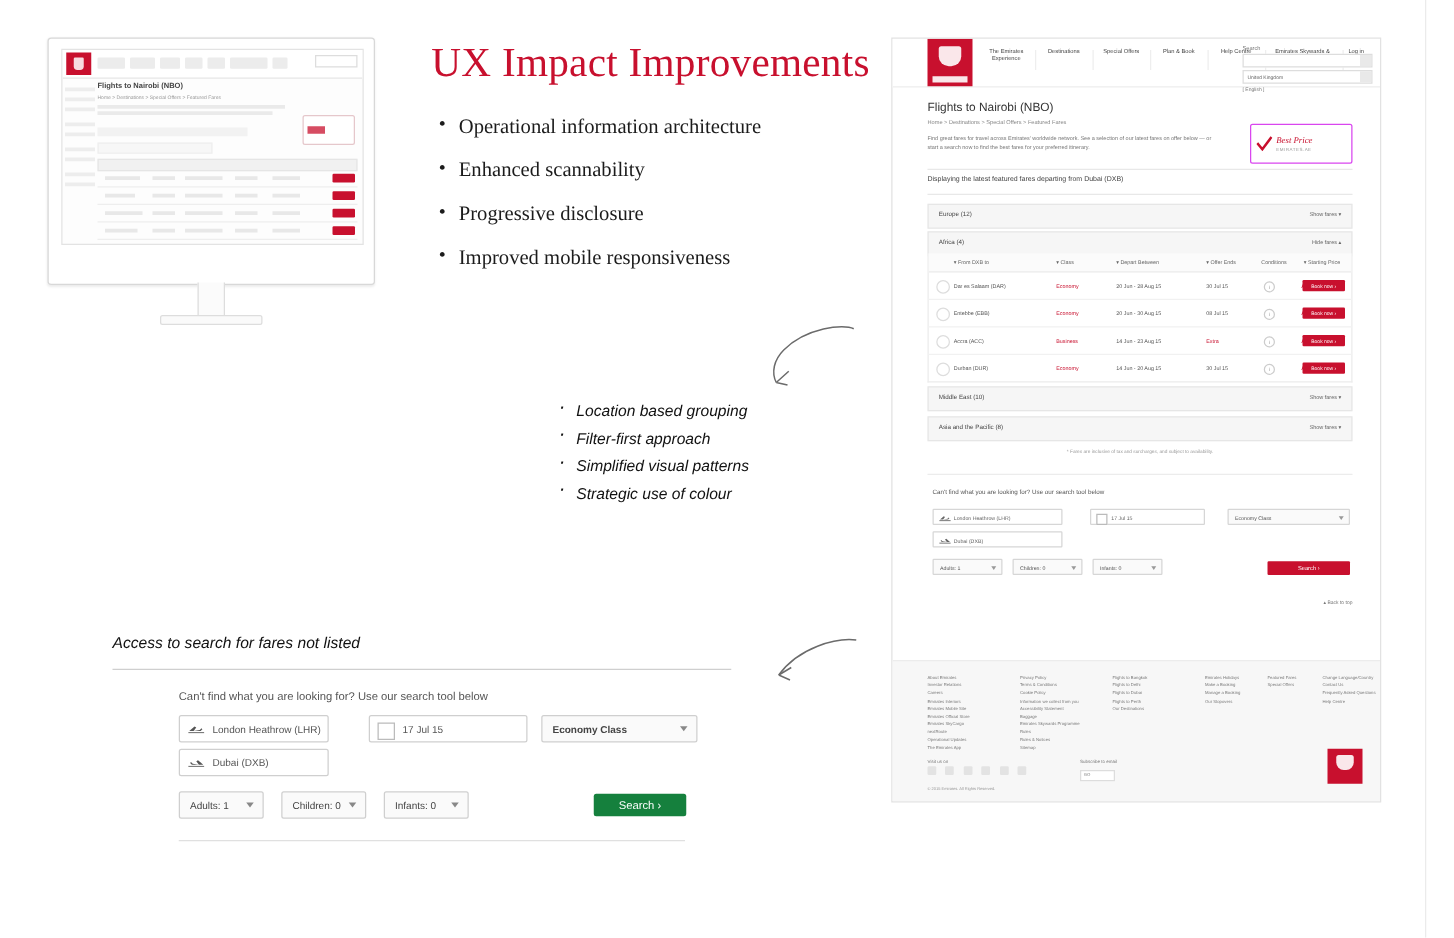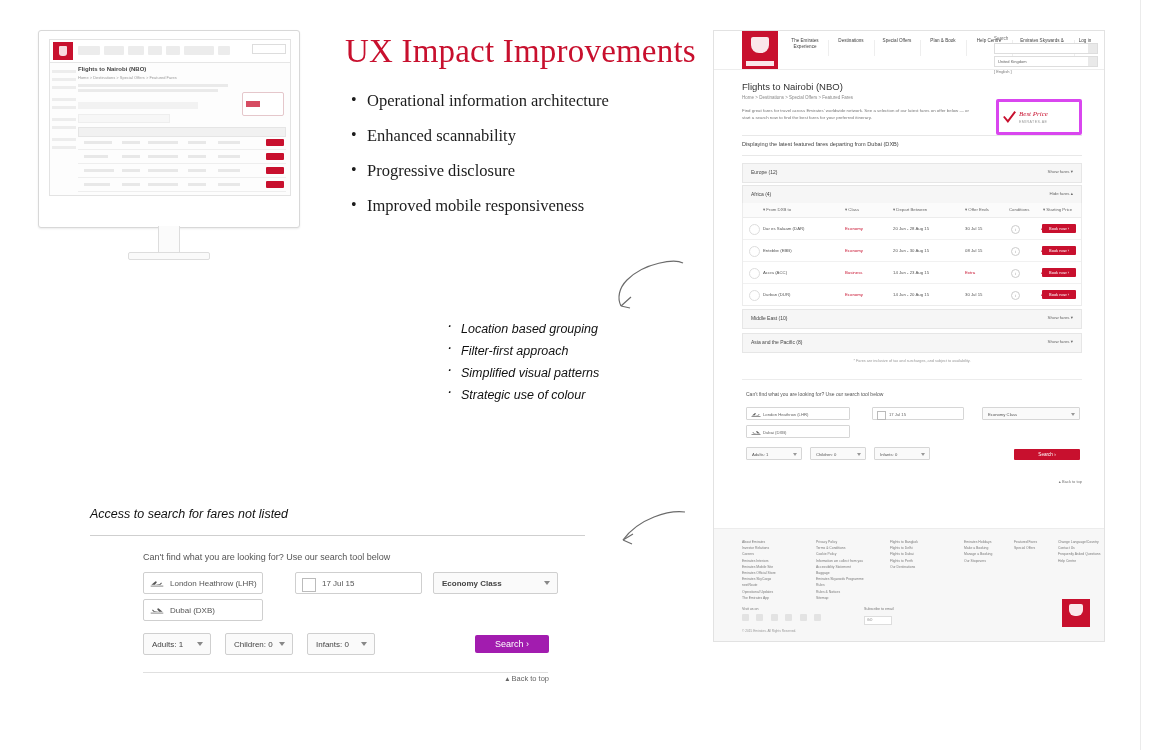--- a/index.html
+++ b/index.html
@@ -55,21 +55,21 @@
 
   
   .search-panel{left:143px;top:552px;width:440px;}
   .sp-title{font-size:9px;color:#555;margin-bottom:10px;}
   .sp-row{position:relative;height:22px;margin-bottom:5px;}
   .fld{position:absolute;border:1px solid #cfcfcf;background:#fff;height:22px;box-sizing:border-box;font-size:8px;color:#555;line-height:22px;padding-left:26px;border-radius:2px;}
   .fld-ico{position:absolute;left:6px;top:6px;width:14px;height:10px;}
   .sel{position:absolute;border:1px solid #cfcfcf;background:#fafafa;height:22px;box-sizing:border-box;font-size:8px;color:#444;line-height:22px;padding-left:8px;border-radius:2px;font-weight:bold;}
   .sel .chev{position:absolute;right:7px;top:8px;width:0;height:0;border-left:3.5px solid transparent;border-right:3.5px solid transparent;border-top:4px solid #888;}
   .sel.small{font-weight:normal;}
-  .sp-btn{position:absolute;background:#a21caf;color:#fff;font-size:9px;height:18px;line-height:18px;text-align:center;border-radius:2px;}
+  .sp-btn{position:absolute;background:#15803d;color:#fff;font-size:9px;height:18px;line-height:18px;text-align:center;border-radius:2px;}
   .sp-back{position:absolute;right:0;font-size:7.5px;color:#666;}
 
   .divider-line{position:absolute;height:1px;background:#e0e0e0;}
 
   
   .page{left:713px;top:30px;width:390px;height:610px;background:#fff;border:1px solid #e2e2e2;overflow:hidden;}
   .pg-topbar{position:absolute;left:0;top:0;width:100%;height:38px;background:#fff;border-bottom:1px solid #ededed;}
   .pg-logo{position:absolute;left:28px;top:0;width:36px;height:38px;background:#c8102e;}
   .pg-logo .ar{position:absolute;left:9px;top:6px;width:18px;height:16px;background:#fff;opacity:.9;border-radius:2px 2px 8px 8px;}
   .pg-logo .tx{position:absolute;left:4px;bottom:3px;width:28px;height:5px;background:#fff;opacity:.9;}
@@ -79,21 +79,21 @@
   .pg-searchbox{position:absolute;right:6px;top:5px;width:104px;}
   .ps-label{font-size:4.5px;color:#777;}
   .ps-input{margin-top:2px;height:9px;border:1px solid #ddd;background:#fff;position:relative;}
   .ps-go{position:absolute;right:0;top:0;width:9px;height:9px;background:#e9e9e9;}
   .ps-cc{margin-top:2px;height:9px;border:1px solid #ddd;background:#fff;font-size:4px;color:#666;line-height:9px;padding-left:3px;position:relative;}
   .ps-lang{margin-top:2px;font-size:4px;color:#777;}
 
   .pg-h1{position:absolute;left:28px;top:50px;font-size:9.5px;color:#333;}
   .pg-crumb{position:absolute;left:28px;top:64px;font-size:4.5px;color:#888;}
   .pg-intro{position:absolute;left:28px;top:76px;width:230px;font-size:4.4px;color:#777;line-height:7px;}
-  .pg-bestprice{position:absolute;right:22px;top:68px;width:80px;height:30px;border:3px solid #d946ef;border-radius:2px;background:#fff;}
+  .pg-bestprice{position:absolute;right:22px;top:68px;width:80px;height:30px;border:1px solid #d946ef;border-radius:2px;background:#fff;}
   .bp-tick{position:absolute;left:4px;top:8px;width:13px;height:13px;}
   .bp-t1{position:absolute;left:20px;top:8px;font-family:"Liberation Serif",serif;font-style:italic;font-size:7px;color:#c8102e;}
   .bp-t2{position:absolute;left:20px;top:18px;font-size:3.6px;color:#999;letter-spacing:.4px;}
 
   .pg-display{position:absolute;left:28px;top:110px;font-size:5.6px;color:#444;}
   .pg-sep{position:absolute;left:28px;right:22px;height:1px;background:#e8e8e8;}
 
   .acc{position:absolute;left:28px;right:22px;background:#f6f6f6;border:1px solid #e6e6e6;height:18px;}
   .acc .lbl{position:absolute;left:8px;top:5px;font-size:5px;color:#444;}
   .acc .act{position:absolute;right:8px;top:5px;font-size:4.4px;color:#666;}
@@ -277,26 +277,20 @@
     </div>
     <div class="sel small" style="left:164px;width:68px">
       <span>Infants: 0</span>
       <span class="chev"></span>
     </div>
     <div class="sp-btn" style="left:332px;width:74px;top:2px">
       <span>Search</span> ›
     </div>
   </div>
 
-  <div style="position:relative;height:26px;">
-    <div class="sp-back" style="top:14px;right:34px">
-      <span>▴</span>
-      <span>Back to top</span>
-    </div>
-  </div>
   <div class="divider-line" style="left:0;top:120px;width:405px;"></div>
 </div>
 
 <div class="abs page">
 
   <div class="pg-topbar">
     <div class="pg-logo">
         <div class="ar"></div>
         <div class="tx"></div>
       </div>

